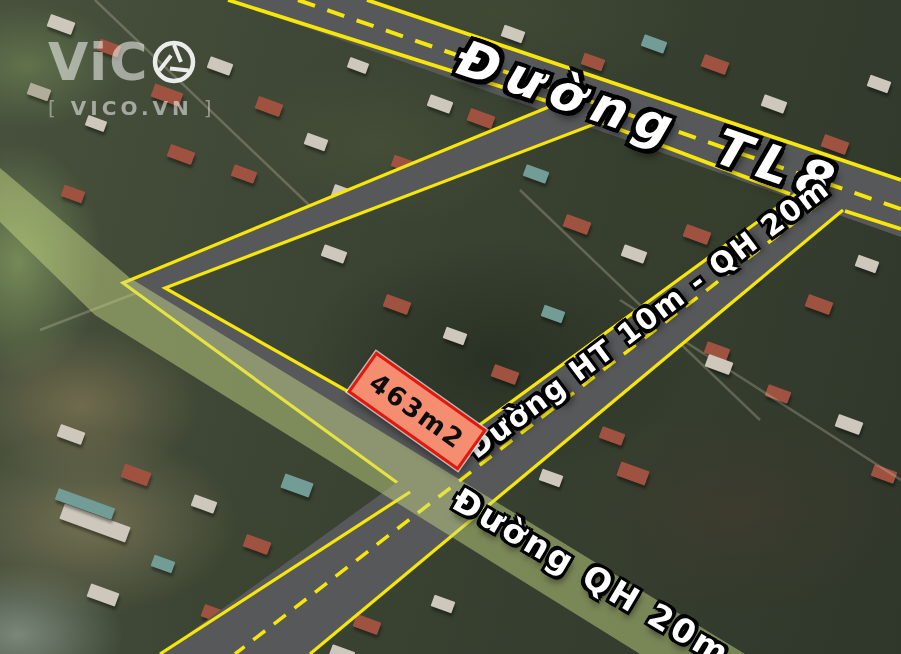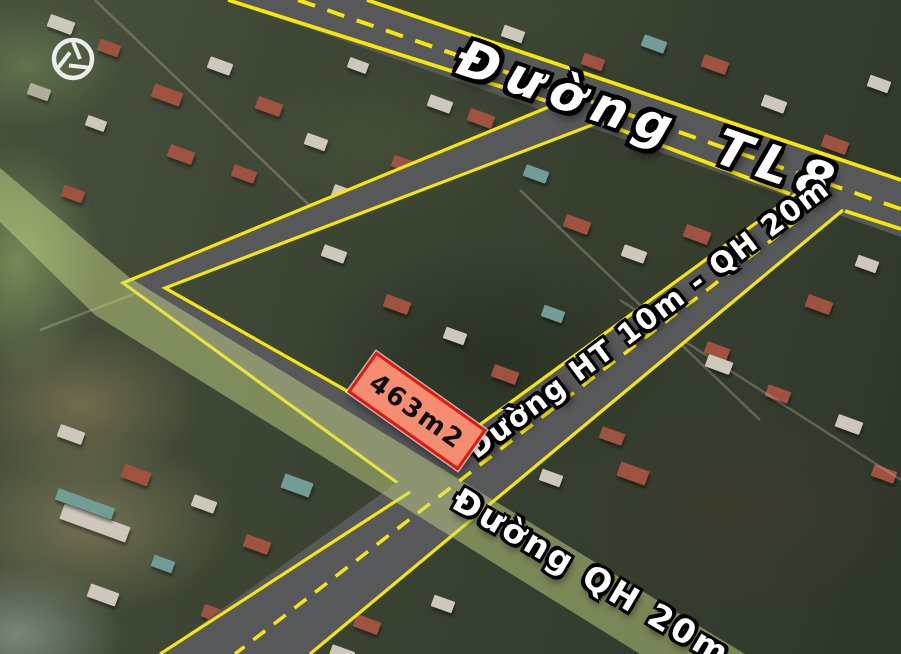--- a/index.html
+++ b/index.html
@@ -171,23 +171,29 @@
   <div class="maplabel lbl-tl8">Đường TL8</div>
   <div class="maplabel lbl-ht">Đường HT 10m - QH 20m</div>
   <div class="maplabel lbl-qh">Đường QH 20m</div>
 
   <div class="plot">
     <span>463m2</span>
   </div>
 
   <div class="watermark">
     <div class="wm-row1">
+      <span>ViC</span>
       <svg width="46" height="46" viewBox="0 0 46 46">
         <circle cx="23" cy="23" r="19" fill="none" stroke="rgba(255,255,255,.95)" stroke-width="4.5"></circle>
         <g stroke="rgba(255,255,255,.95)" stroke-width="4">
           <line x1="23" y1="6" x2="30" y2="23"></line>
           <line x1="37.7" y1="31.5" x2="19" y2="29.5"></line>
           <line x1="8.3" y1="31.5" x2="20" y2="16.5"></line>
         </g>
       </svg>
     </div>
+    <div class="wm-row2">
+      <span class="bkt">[</span>
+      <span>VICO.VN</span>
+      <span class="bkt">]</span>
+    </div>
   </div>
 </div>
 
 </body></html>

